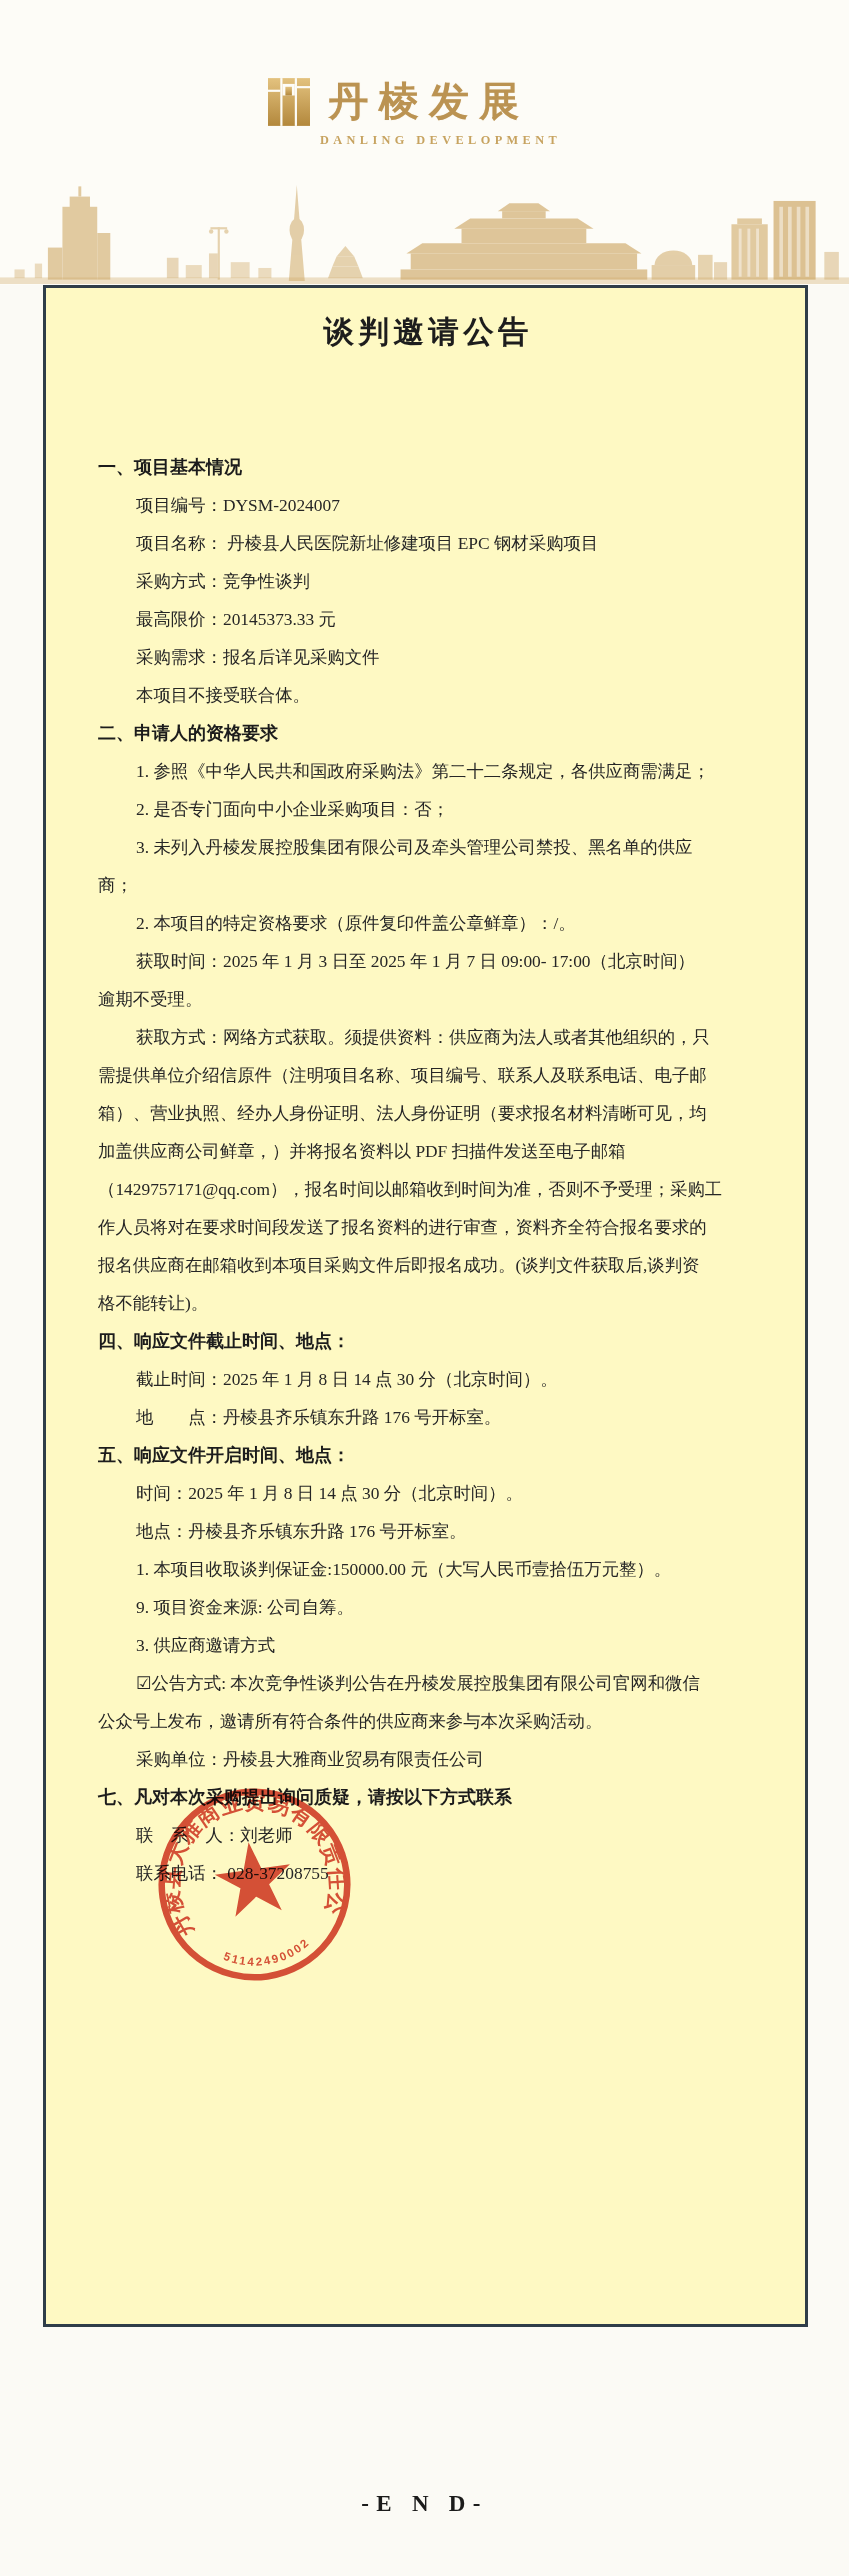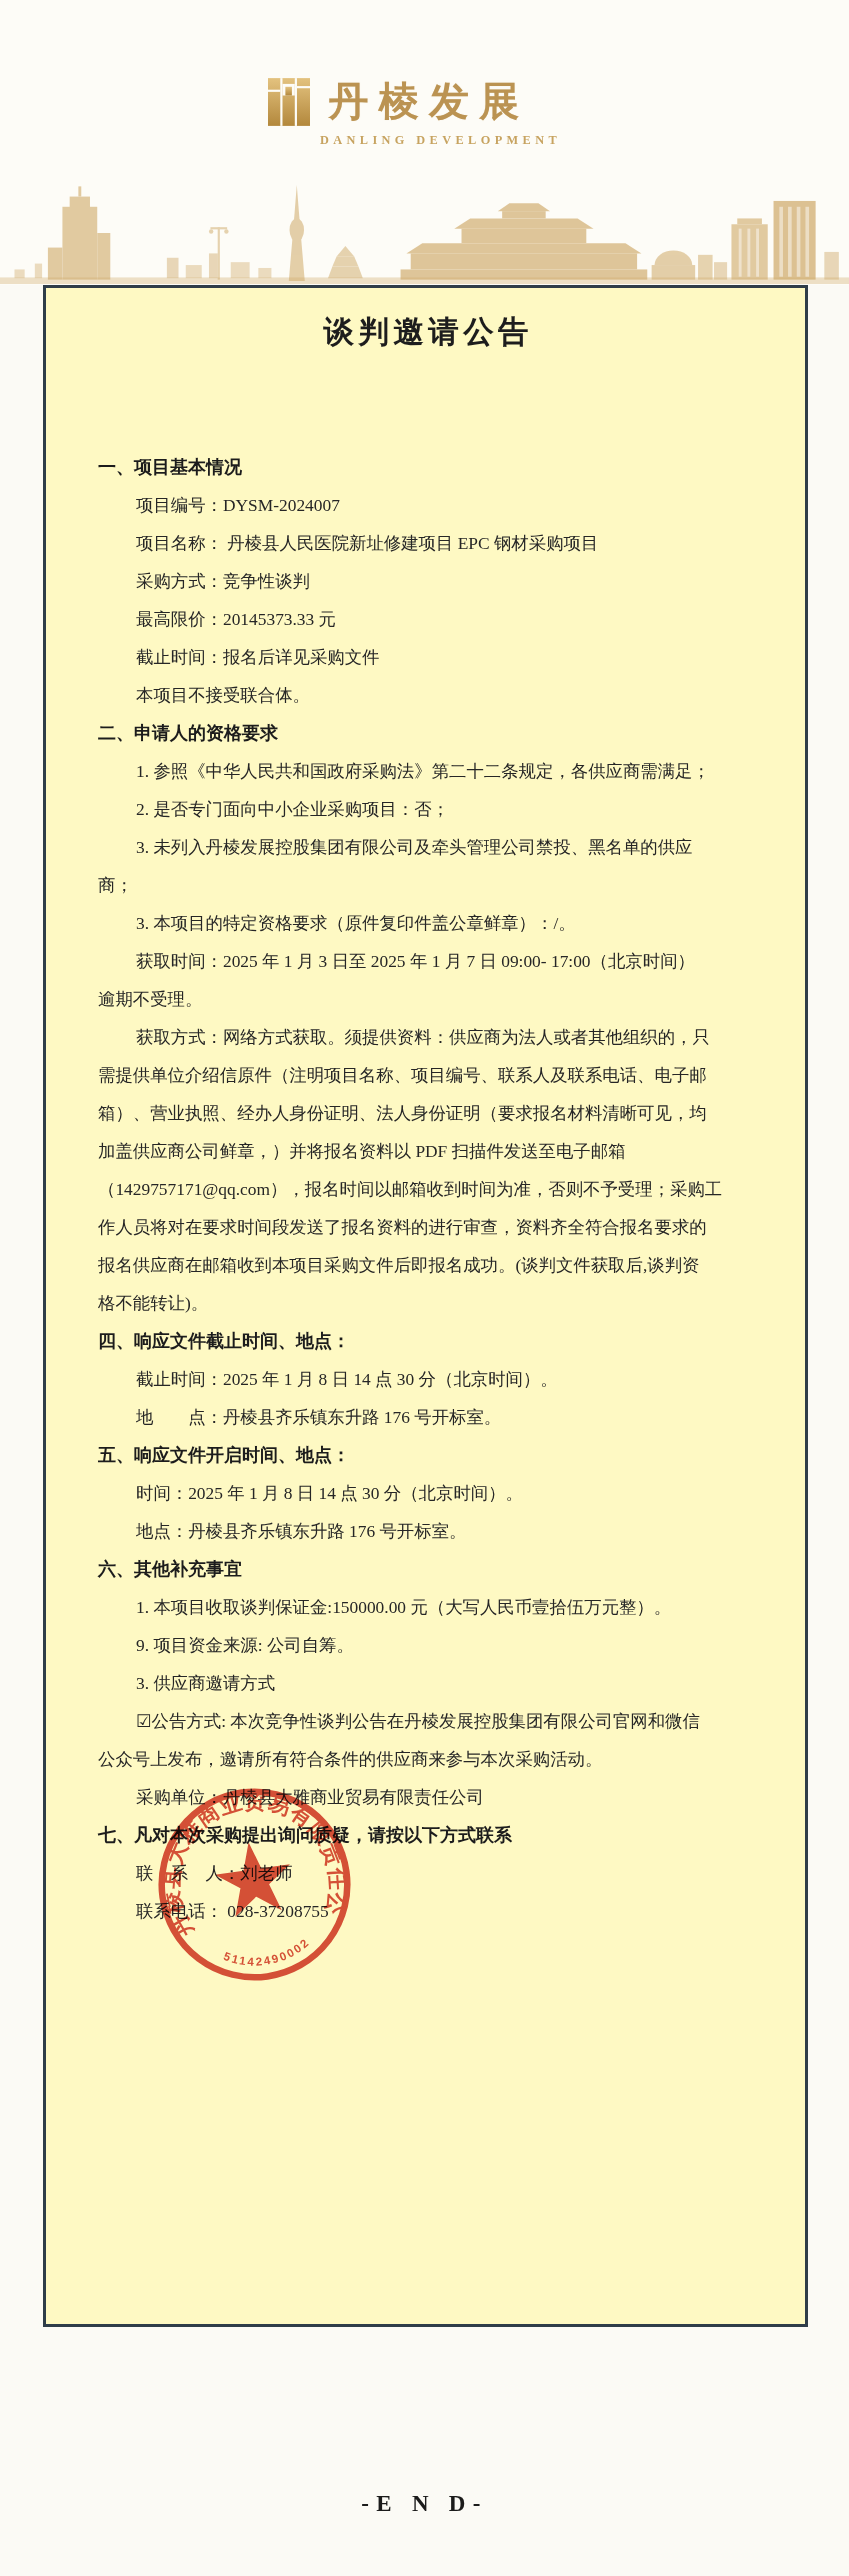--- a/index.html
+++ b/index.html
@@ -144,45 +144,44 @@
 
   <main class="doc-card" style="position:absolute;">
     <h1 class="doc-title">谈判邀请公告</h1>
     <div class="title-gap"></div>
     <div class="doc-lines">
         <div class="doc-line h">一、项目基本情况</div>
         <div class="doc-line i">项目编号：DYSM-2024007</div>
         <div class="doc-line i">项目名称： 丹棱县人民医院新址修建项目 EPC 钢材采购项目</div>
         <div class="doc-line i">采购方式：竞争性谈判</div>
         <div class="doc-line i">最高限价：20145373.33 元</div>
-        <div class="doc-line i">截止时间：报名后详见采购文件</div>
+        <div class="doc-line i">采购需求：报名后详见采购文件</div>
         <div class="doc-line i">本项目不接受联合体。</div>
         <div class="doc-line h">二、申请人的资格要求</div>
         <div class="doc-line i">1. 参照《中华人民共和国政府采购法》第二十二条规定，各供应商需满足；</div>
         <div class="doc-line i">2. 是否专门面向中小企业采购项目：否；</div>
         <div class="doc-line i">3. 未列入丹棱发展控股集团有限公司及牵头管理公司禁投、黑名单的供应</div>
         <div class="doc-line f">商；</div>
-        <div class="doc-line i">3. 本项目的特定资格要求（原件复印件盖公章鲜章）：/。</div>
+        <div class="doc-line i">2. 本项目的特定资格要求（原件复印件盖公章鲜章）：/。</div>
         <div class="doc-line i">获取时间：2025 年 1 月 3 日至 2025 年 1 月 7 日 09:00- 17:00（北京时间）</div>
         <div class="doc-line f">逾期不受理。</div>
         <div class="doc-line i">获取方式：网络方式获取。须提供资料：供应商为法人或者其他组织的，只</div>
         <div class="doc-line f">需提供单位介绍信原件（注明项目名称、项目编号、联系人及联系电话、电子邮</div>
         <div class="doc-line f">箱）、营业执照、经办人身份证明、法人身份证明（要求报名材料清晰可见，均</div>
         <div class="doc-line f">加盖供应商公司鲜章，）并将报名资料以 PDF 扫描件发送至电子邮箱</div>
         <div class="doc-line f">（1429757171@qq.com），报名时间以邮箱收到时间为准，否则不予受理；采购工</div>
         <div class="doc-line f">作人员将对在要求时间段发送了报名资料的进行审查，资料齐全符合报名要求的</div>
         <div class="doc-line f">报名供应商在邮箱收到本项目采购文件后即报名成功。(谈判文件获取后,谈判资</div>
         <div class="doc-line f">格不能转让)。</div>
         <div class="doc-line h">四、响应文件截止时间、地点：</div>
         <div class="doc-line i">截止时间：2025 年 1 月 8 日 14 点 30 分（北京时间）。</div>
         <div class="doc-line i">地　　点：丹棱县齐乐镇东升路 176 号开标室。</div>
         <div class="doc-line h">五、响应文件开启时间、地点：</div>
         <div class="doc-line i">时间：2025 年 1 月 8 日 14 点 30 分（北京时间）。</div>
         <div class="doc-line i">地点：丹棱县齐乐镇东升路 176 号开标室。</div>
-        <div class="doc-line h">六、其他补充事宜</div>
         <div class="doc-line i">1.  本项目收取谈判保证金:150000.00 元（大写人民币壹拾伍万元整）。</div>
         <div class="doc-line i">9.  项目资金来源: 公司自筹。</div>
         <div class="doc-line i">3.  供应商邀请方式</div>
         <div class="doc-line i">☑公告方式: 本次竞争性谈判公告在丹棱发展控股集团有限公司官网和微信</div>
         <div class="doc-line f">公众号上发布，邀请所有符合条件的供应商来参与本次采购活动。</div>
         <div class="doc-line i">采购单位：丹棱县大雅商业贸易有限责任公司</div>
         <div class="doc-line h">七、凡对本次采购提出询问质疑，请按以下方式联系</div>
         <div class="doc-line i">联　系　人：刘老师</div>
         <div class="doc-line i">联系电话： 028-37208755</div>
       </div>

